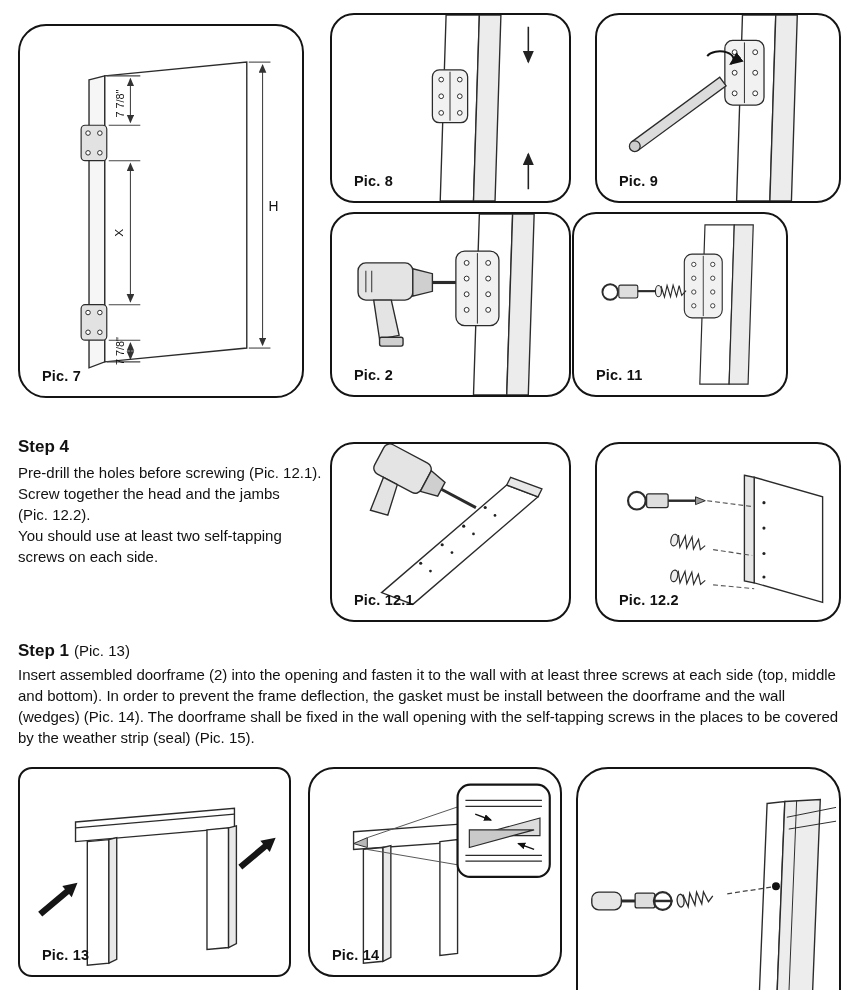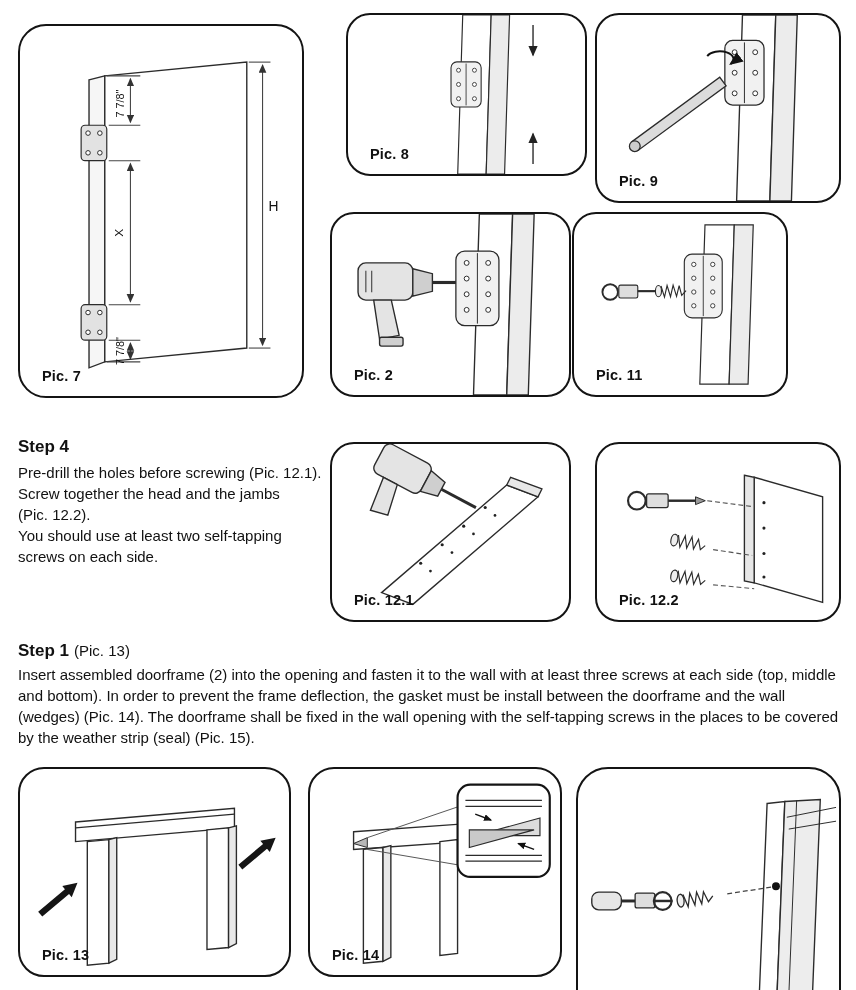--- a/index.html
+++ b/index.html
@@ -64,21 +64,21 @@
         <line x1="246" y1="39" x2="246" y2="323" marker-start="url(#a7)" marker-end="url(#a7)"></line>
       </g>
       <text x="105" y="78" transform="rotate(-90 105 78)" text-anchor="middle" font-size="11">7 7/8"</text>
       <text x="104" y="209" transform="rotate(-90 104 209)" text-anchor="middle" font-size="12">X</text>
       <text x="105" y="329" transform="rotate(-90 105 329)" text-anchor="middle" font-size="11">7 7/8"</text>
       <text x="252" y="187" font-size="14">H</text>
     </svg>
     <span class="pic-label">Pic. 7</span>
   </div>
 
-  <div class="panel" style="left:346px; top:13px; width:241px; height:163px;">
+  <div class="panel" style="left:330px; top:13px; width:241px; height:190px;">
     <svg viewBox="0 0 241 190">
       <defs>
         <marker id="a8" markerWidth="9" markerHeight="9" refX="7" refY="3.5" orient="auto">
           <path d="M0,0 L8,3.5 L0,7 Z" fill="#222"></path>
         </marker>
       </defs>
       <g stroke="#2b2b2b" stroke-width="1.4">
         <polygon points="116,0 150,0 144,190 110,190" fill="#fff"></polygon>
         <polygon points="150,0 172,0 166,190 144,190" fill="#ececec"></polygon>
       </g>
@@ -266,21 +266,21 @@
     <span class="pic-label">Pic. 12.2</span>
   </div>
 
   <div class="step-block" style="left:18px; top:641px; width:824px;">
     <div class="step-head step7-head-row">
       <span>Step 1</span><span class="step7-ref">(Pic. 13)</span>
     </div>
     <div class="step-para">Insert assembled doorframe (2) into the opening and fasten it to the wall with at least three screws at each side (top, middle and bottom). In order to prevent the frame deflection, the gasket must be install between the doorframe and the wall (wedges) (Pic. 14). The doorframe shall be fixed in the wall opening with the self-tapping screws in the places to be covered by the weather strip (seal) (Pic. 15).</div>
   </div>
 
-  <div class="panel" style="left:18px; top:767px; width:273px; height:210px; border-radius:26px;">
+  <div class="panel" style="left:18px; top:767px; width:273px; height:210px; border-radius:14px;">
     <svg viewBox="0 0 273 210">
       <g stroke="#2b2b2b" stroke-width="1.4" fill="#fff">
         <polygon points="56,54 218,40 218,60 56,74"></polygon>
         <line x1="56" y1="60" x2="218" y2="46"></line>
         <polygon points="68,74 90,72 90,198 68,200"></polygon>
         <polygon points="90,72 98,70 98,194 90,198" fill="#e8e8e8"></polygon>
         <polygon points="190,62 212,60 212,182 190,184"></polygon>
         <polygon points="212,60 220,58 220,178 212,182" fill="#e8e8e8"></polygon>
       </g>
       <polygon points="17.9,145.6 45.2,122.6 42.5,119.3 58,116 52.1,130.7 49.4,127.4 22.1,150.4" fill="#151515"></polygon>

